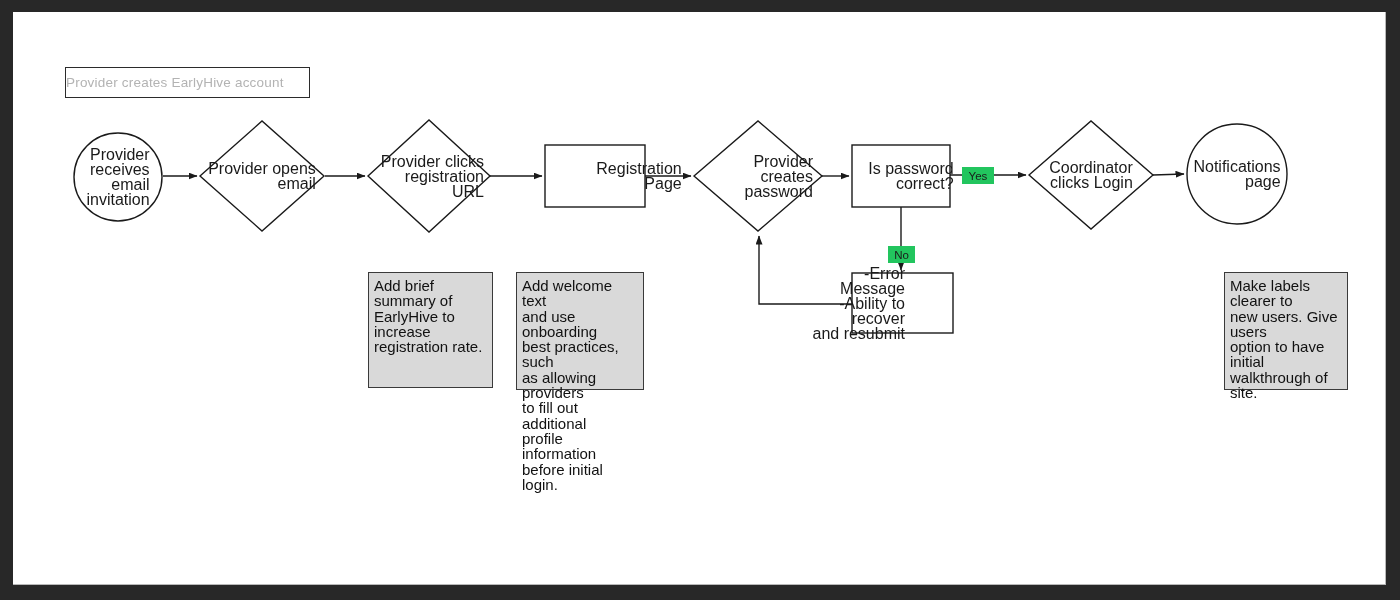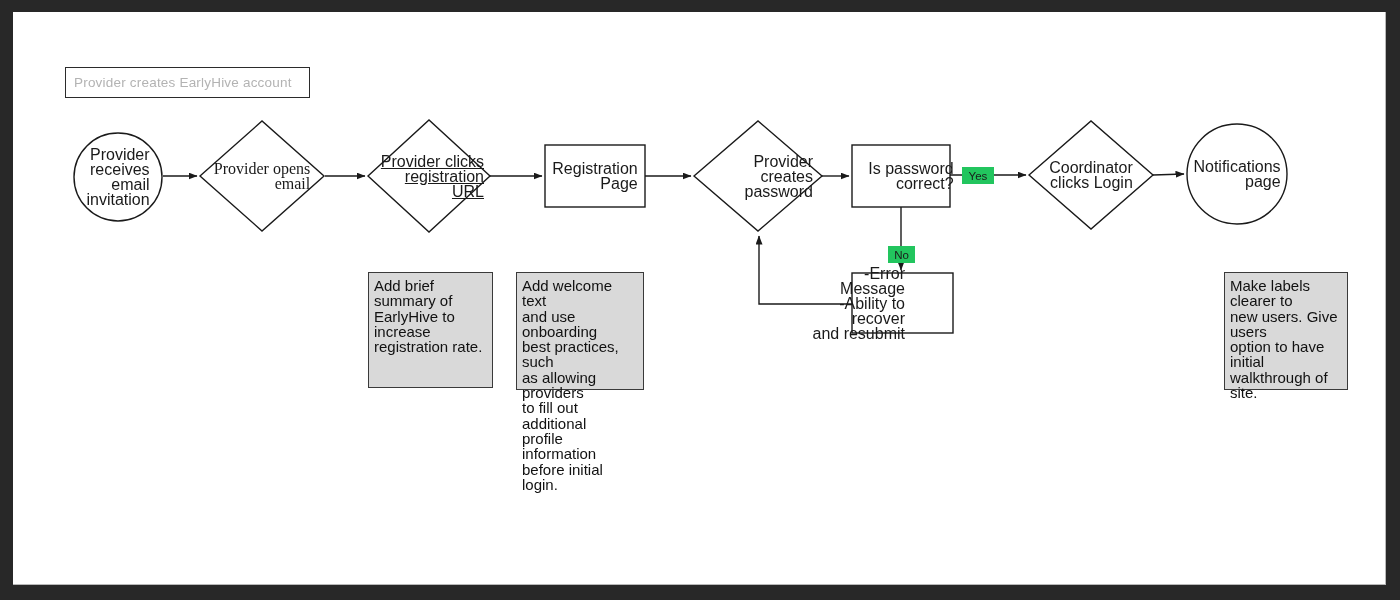--- a/index.html
+++ b/index.html
@@ -66,21 +66,21 @@
     z-index: 3;
   }
   .title-box {
     position: absolute;
     left: 65px; top: 67px;
     width: 245px; height: 31px;
     border: 1px solid #2b2b2b;
     box-sizing: border-box;
     display: flex;
     align-items: center;
-    padding-left: 8px;
+    padding-left: 0;
     font-size: 13.5px;
     color: #b3b3b3;
     letter-spacing: 0.2px;
     z-index: 2;
   }
   .note {
     position: absolute;
     background: #d9d9d9;
     border: 1px solid #3a3a3a;
     box-sizing: border-box;
@@ -126,25 +126,25 @@
   </svg>
 
   <div class="title-box">
     <span>Provider creates EarlyHive account</span>
   </div>
 
   <div class="label" style="left:74px; top:133px; width:88px; height:88px;">Provider
 receives
 email
 invitation</div>
-  <div class="label" style="left:207px; top:146px; width:110px; height:60px;font-family:Liberation Serif, serif;">Provider opens
+  <div class="label" style="left:207px; top:146px; width:110px; height:60px;">Provider opens
 email</div>
-  <div class="label" style="left:374px; top:146px; width:110px; height:60px;text-decoration:underline;">Provider clicks
+  <div class="label" style="left:374px; top:146px; width:110px; height:60px;">Provider clicks
 registration URL</div>
-  <div class="label" style="left:545px; top:145px; width:100px; height:62px;">Registration
+  <div class="label" style="left:545px; top:145px; width:100px; height:62px;padding-left:44px;">Registration
 Page</div>
   <div class="label" style="left:703px; top:146px; width:110px; height:60px;">Provider creates
 password</div>
   <div class="label" style="left:852px; top:145px; width:118px; height:62px;">Is password
 correct?</div>
   <div class="label" style="left:804px; top:273px; width:101px; height:60px;">-Error Message
 -Ability to recover
 and resubmit</div>
   <div class="label" style="left:1036px; top:145px; width:110px; height:60px;">Coordinator
 clicks Login</div>

